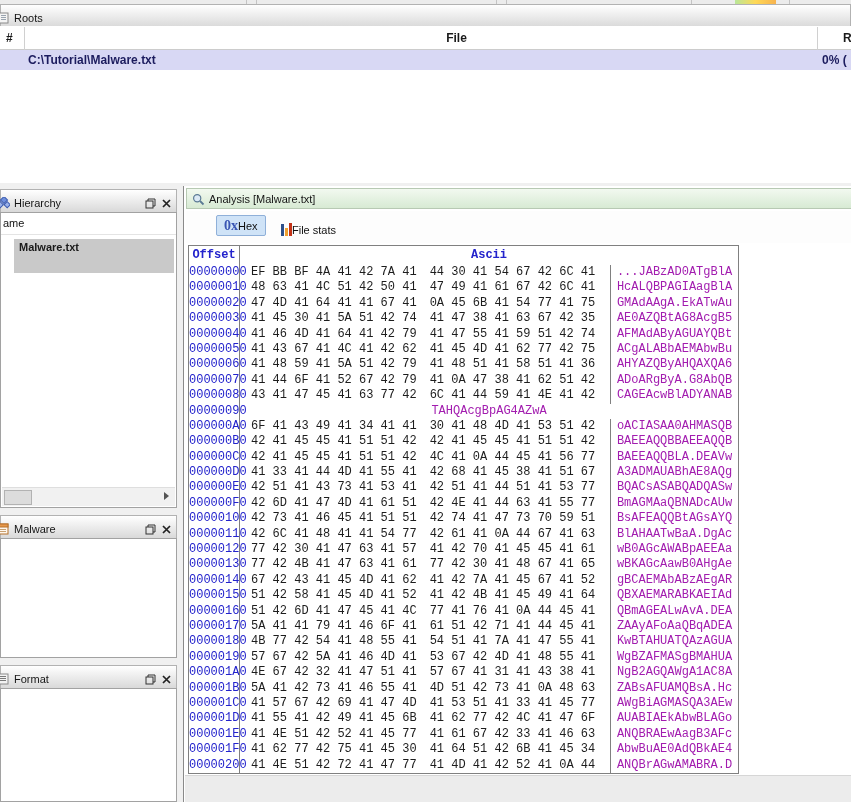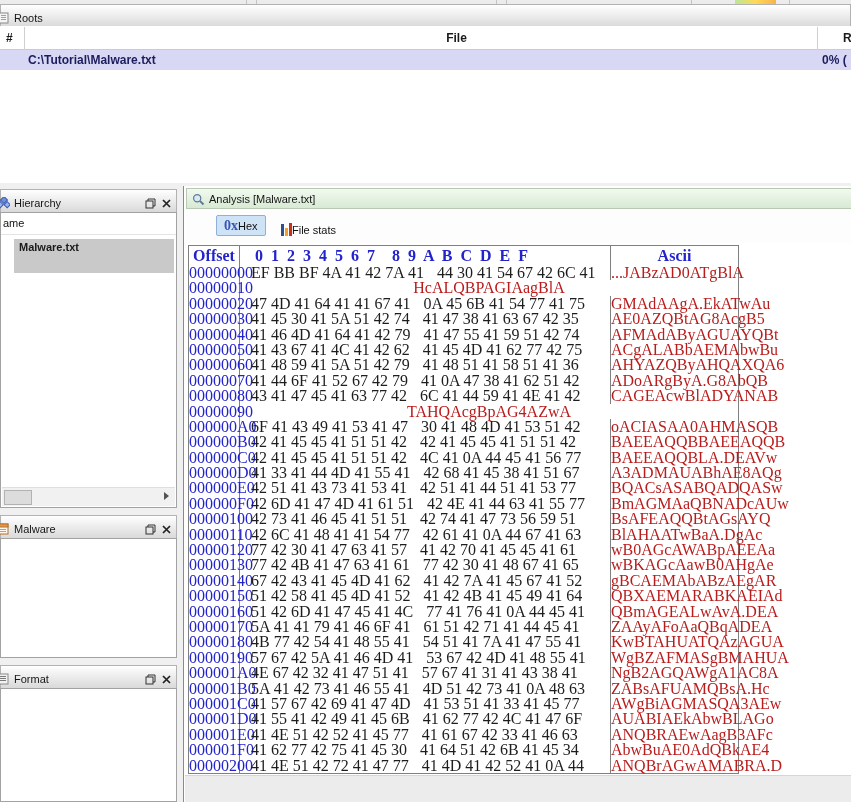--- a/index.html
+++ b/index.html
@@ -68,28 +68,28 @@
   .tab-label{color:#101010;}
   .bars-icon{display:flex;align-items:flex-end;gap:1px;height:13px;}
   .bars-icon i{display:block;width:3px;}
   .bars-icon .b1{height:12px;background:#2d4f8a;}
   .bars-icon .b2{height:8px;background:#f0a030;}
   .bars-icon .b3{height:13px;background:#c43318;}
   
   #hextable{
     position:absolute;left:4px;top:59px;width:551px;height:529px;
     border:1px solid #808080;box-sizing:border-box;background:#fff;
-    font-family:Liberation Serif, serif;font-size:16px;
+    font-family:Liberation Mono, monospace;font-size:12px;
   }
   .hexrow{display:flex;height:15.4px;line-height:15.4px;white-space:pre;}
   #hexhead{height:19px;line-height:19px;color:#2323cc;font-weight:bold;}
   .off{width:51px;flex:none;text-align:center;border-right:1px solid #808080;box-sizing:border-box;}
   .bytes{width:371px;flex:none;border-right:1px solid #808080;box-sizing:border-box;padding-left:11px;color:#1d1d1d;}
   .bytes .g2{margin-left:13px;}
-  .asc{flex:1;text-align:center;color:#b91c1c;}
+  .asc{flex:1;text-align:center;color:#a21caf;}
   .hexrow .off{color:#2323cc;}
   #hexhead .off,#hexhead .bytes,#hexhead .asc{color:#2323cc;}
   #analysis-graybottom{position:absolute;left:1px;right:0;top:589px;bottom:0;background:#ececec;border-top:1px solid #d6d6d6;}
   svg{display:block;}
 </style>
 </head>
 <body>
 
 <div id="toolbar-sliver">
   <span class="tb-tick" style="left:246px"></span>
@@ -231,41 +231,40 @@
           <i class="b2"></i>
           <i class="b3"></i>
         </span>
       <span class="tab-label">File stats</span>
     </div>
   </div>
 
   <div id="hextable">
     <div class="hexrow" id="hexhead">
       <span class="off">Offset</span>
-      <span class="bytes"><span class="g1"> 0  1  2  3  4  5  6  7</span><span class="g2"> 8  9  A  B  C  D  E  F</span></span>
       <span class="asc">Ascii</span>
     </div>
     <div id="hex-rows">
         <div class="hexrow"><span class="off">00000000</span><span class="bytes"><span class="g1">EF BB BF 4A 41 42 7A 41</span><span class="g2">44 30 41 54 67 42 6C 41</span></span><span class="asc">...JABzAD0ATgBlA</span></div>
-        <div class="hexrow"><span class="off">00000010</span><span class="asc">HcALQBPAGIAagBlA</span></div>
+        <div class="hexrow"><span class="off">00000010</span><span class="bytes"><span class="g1">48 63 41 4C 51 42 50 41</span><span class="g2">47 49 41 61 67 42 6C 41</span></span><span class="asc">HcALQBPAGIAagBlA</span></div>
         <div class="hexrow"><span class="off">00000020</span><span class="bytes"><span class="g1">47 4D 41 64 41 41 67 41</span><span class="g2">0A 45 6B 41 54 77 41 75</span></span><span class="asc">GMAdAAgA.EkATwAu</span></div>
         <div class="hexrow"><span class="off">00000030</span><span class="bytes"><span class="g1">41 45 30 41 5A 51 42 74</span><span class="g2">41 47 38 41 63 67 42 35</span></span><span class="asc">AE0AZQBtAG8AcgB5</span></div>
         <div class="hexrow"><span class="off">00000040</span><span class="bytes"><span class="g1">41 46 4D 41 64 41 42 79</span><span class="g2">41 47 55 41 59 51 42 74</span></span><span class="asc">AFMAdAByAGUAYQBt</span></div>
         <div class="hexrow"><span class="off">00000050</span><span class="bytes"><span class="g1">41 43 67 41 4C 41 42 62</span><span class="g2">41 45 4D 41 62 77 42 75</span></span><span class="asc">ACgALABbAEMAbwBu</span></div>
         <div class="hexrow"><span class="off">00000060</span><span class="bytes"><span class="g1">41 48 59 41 5A 51 42 79</span><span class="g2">41 48 51 41 58 51 41 36</span></span><span class="asc">AHYAZQByAHQAXQA6</span></div>
         <div class="hexrow"><span class="off">00000070</span><span class="bytes"><span class="g1">41 44 6F 41 52 67 42 79</span><span class="g2">41 0A 47 38 41 62 51 42</span></span><span class="asc">ADoARgByA.G8AbQB</span></div>
         <div class="hexrow"><span class="off">00000080</span><span class="bytes"><span class="g1">43 41 47 45 41 63 77 42</span><span class="g2">6C 41 44 59 41 4E 41 42</span></span><span class="asc">CAGEAcwBlADYANAB</span></div>
         <div class="hexrow"><span class="off">00000090</span><span class="asc">TAHQAcgBpAG4AZwA</span></div>
-        <div class="hexrow"><span class="off">000000A0</span><span class="bytes"><span class="g1">6F 41 43 49 41 53 41 47</span><span class="g2">30 41 48 4D 41 53 51 42</span></span><span class="asc">oACIASAA0AHMASQB</span></div>
+        <div class="hexrow"><span class="off">000000A0</span><span class="bytes"><span class="g1">6F 41 43 49 41 34 41 41</span><span class="g2">30 41 48 4D 41 53 51 42</span></span><span class="asc">oACIASAA0AHMASQB</span></div>
         <div class="hexrow"><span class="off">000000B0</span><span class="bytes"><span class="g1">42 41 45 45 41 51 51 42</span><span class="g2">42 41 45 45 41 51 51 42</span></span><span class="asc">BAEEAQQBBAEEAQQB</span></div>
         <div class="hexrow"><span class="off">000000C0</span><span class="bytes"><span class="g1">42 41 45 45 41 51 51 42</span><span class="g2">4C 41 0A 44 45 41 56 77</span></span><span class="asc">BAEEAQQBLA.DEAVw</span></div>
         <div class="hexrow"><span class="off">000000D0</span><span class="bytes"><span class="g1">41 33 41 44 4D 41 55 41</span><span class="g2">42 68 41 45 38 41 51 67</span></span><span class="asc">A3ADMAUABhAE8AQg</span></div>
         <div class="hexrow"><span class="off">000000E0</span><span class="bytes"><span class="g1">42 51 41 43 73 41 53 41</span><span class="g2">42 51 41 44 51 41 53 77</span></span><span class="asc">BQACsASABQADQASw</span></div>
         <div class="hexrow"><span class="off">000000F0</span><span class="bytes"><span class="g1">42 6D 41 47 4D 41 61 51</span><span class="g2">42 4E 41 44 63 41 55 77</span></span><span class="asc">BmAGMAaQBNADcAUw</span></div>
-        <div class="hexrow"><span class="off">00000100</span><span class="bytes"><span class="g1">42 73 41 46 45 41 51 51</span><span class="g2">42 74 41 47 73 56 59 51</span></span><span class="asc">BsAFEAQQBtAGsAYQ</span></div>
+        <div class="hexrow"><span class="off">00000100</span><span class="bytes"><span class="g1">42 73 41 46 45 41 51 51</span><span class="g2">42 74 41 47 73 70 59 51</span></span><span class="asc">BsAFEAQQBtAGsAYQ</span></div>
         <div class="hexrow"><span class="off">00000110</span><span class="bytes"><span class="g1">42 6C 41 48 41 41 54 77</span><span class="g2">42 61 41 0A 44 67 41 63</span></span><span class="asc">BlAHAATwBaA.DgAc</span></div>
         <div class="hexrow"><span class="off">00000120</span><span class="bytes"><span class="g1">77 42 30 41 47 63 41 57</span><span class="g2">41 42 70 41 45 45 41 61</span></span><span class="asc">wB0AGcAWABpAEEAa</span></div>
         <div class="hexrow"><span class="off">00000130</span><span class="bytes"><span class="g1">77 42 4B 41 47 63 41 61</span><span class="g2">77 42 30 41 48 67 41 65</span></span><span class="asc">wBKAGcAawB0AHgAe</span></div>
         <div class="hexrow"><span class="off">00000140</span><span class="bytes"><span class="g1">67 42 43 41 45 4D 41 62</span><span class="g2">41 42 7A 41 45 67 41 52</span></span><span class="asc">gBCAEMAbABzAEgAR</span></div>
         <div class="hexrow"><span class="off">00000150</span><span class="bytes"><span class="g1">51 42 58 41 45 4D 41 52</span><span class="g2">41 42 4B 41 45 49 41 64</span></span><span class="asc">QBXAEMARABKAEIAd</span></div>
         <div class="hexrow"><span class="off">00000160</span><span class="bytes"><span class="g1">51 42 6D 41 47 45 41 4C</span><span class="g2">77 41 76 41 0A 44 45 41</span></span><span class="asc">QBmAGEALwAvA.DEA</span></div>
         <div class="hexrow"><span class="off">00000170</span><span class="bytes"><span class="g1">5A 41 41 79 41 46 6F 41</span><span class="g2">61 51 42 71 41 44 45 41</span></span><span class="asc">ZAAyAFoAaQBqADEA</span></div>
         <div class="hexrow"><span class="off">00000180</span><span class="bytes"><span class="g1">4B 77 42 54 41 48 55 41</span><span class="g2">54 51 41 7A 41 47 55 41</span></span><span class="asc">KwBTAHUATQAzAGUA</span></div>
         <div class="hexrow"><span class="off">00000190</span><span class="bytes"><span class="g1">57 67 42 5A 41 46 4D 41</span><span class="g2">53 67 42 4D 41 48 55 41</span></span><span class="asc">WgBZAFMASgBMAHUA</span></div>
         <div class="hexrow"><span class="off">000001A0</span><span class="bytes"><span class="g1">4E 67 42 32 41 47 51 41</span><span class="g2">57 67 41 31 41 43 38 41</span></span><span class="asc">NgB2AGQAWgA1AC8A</span></div>

